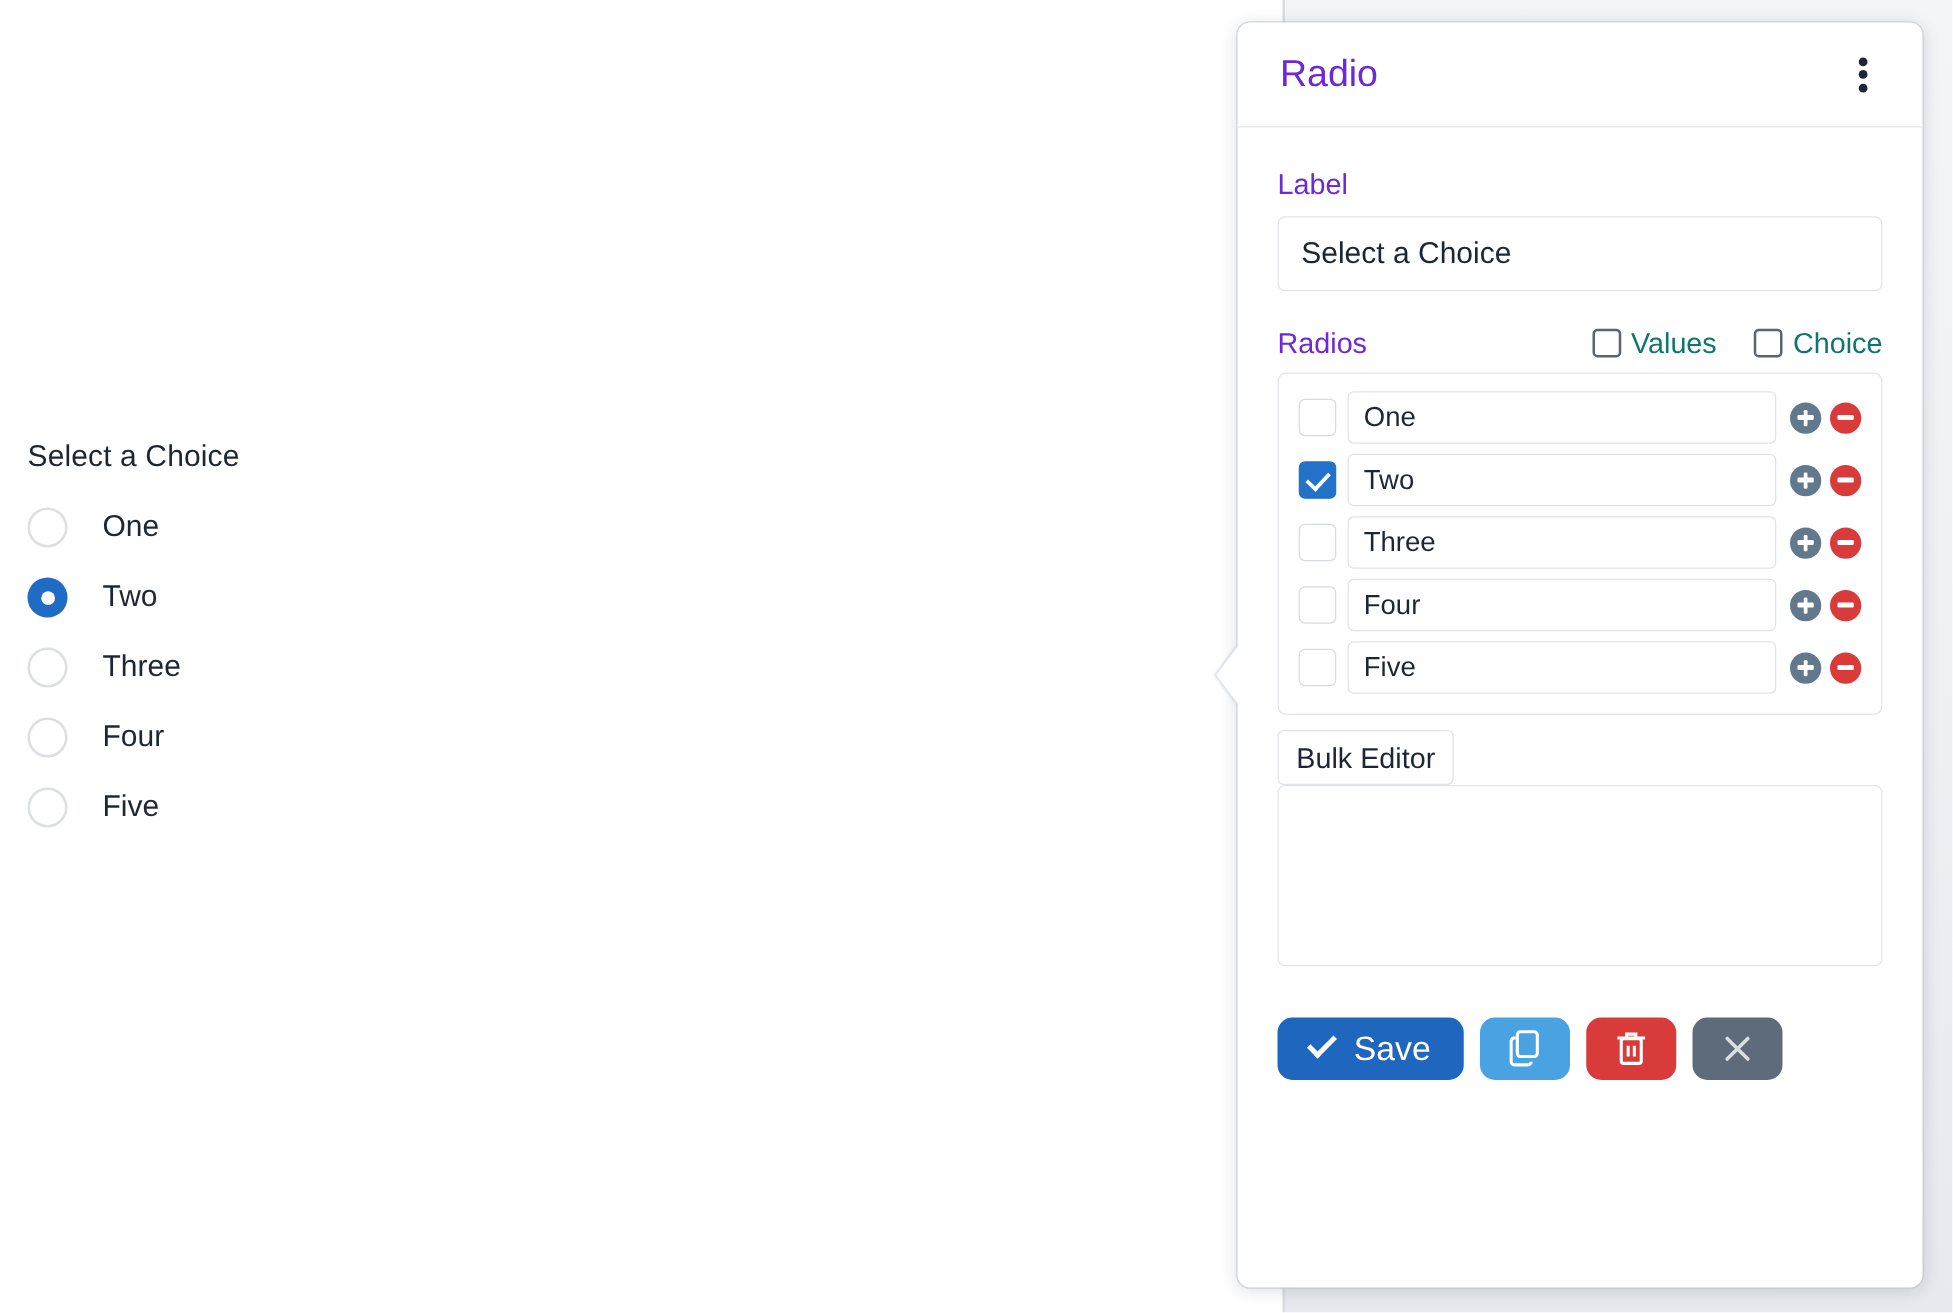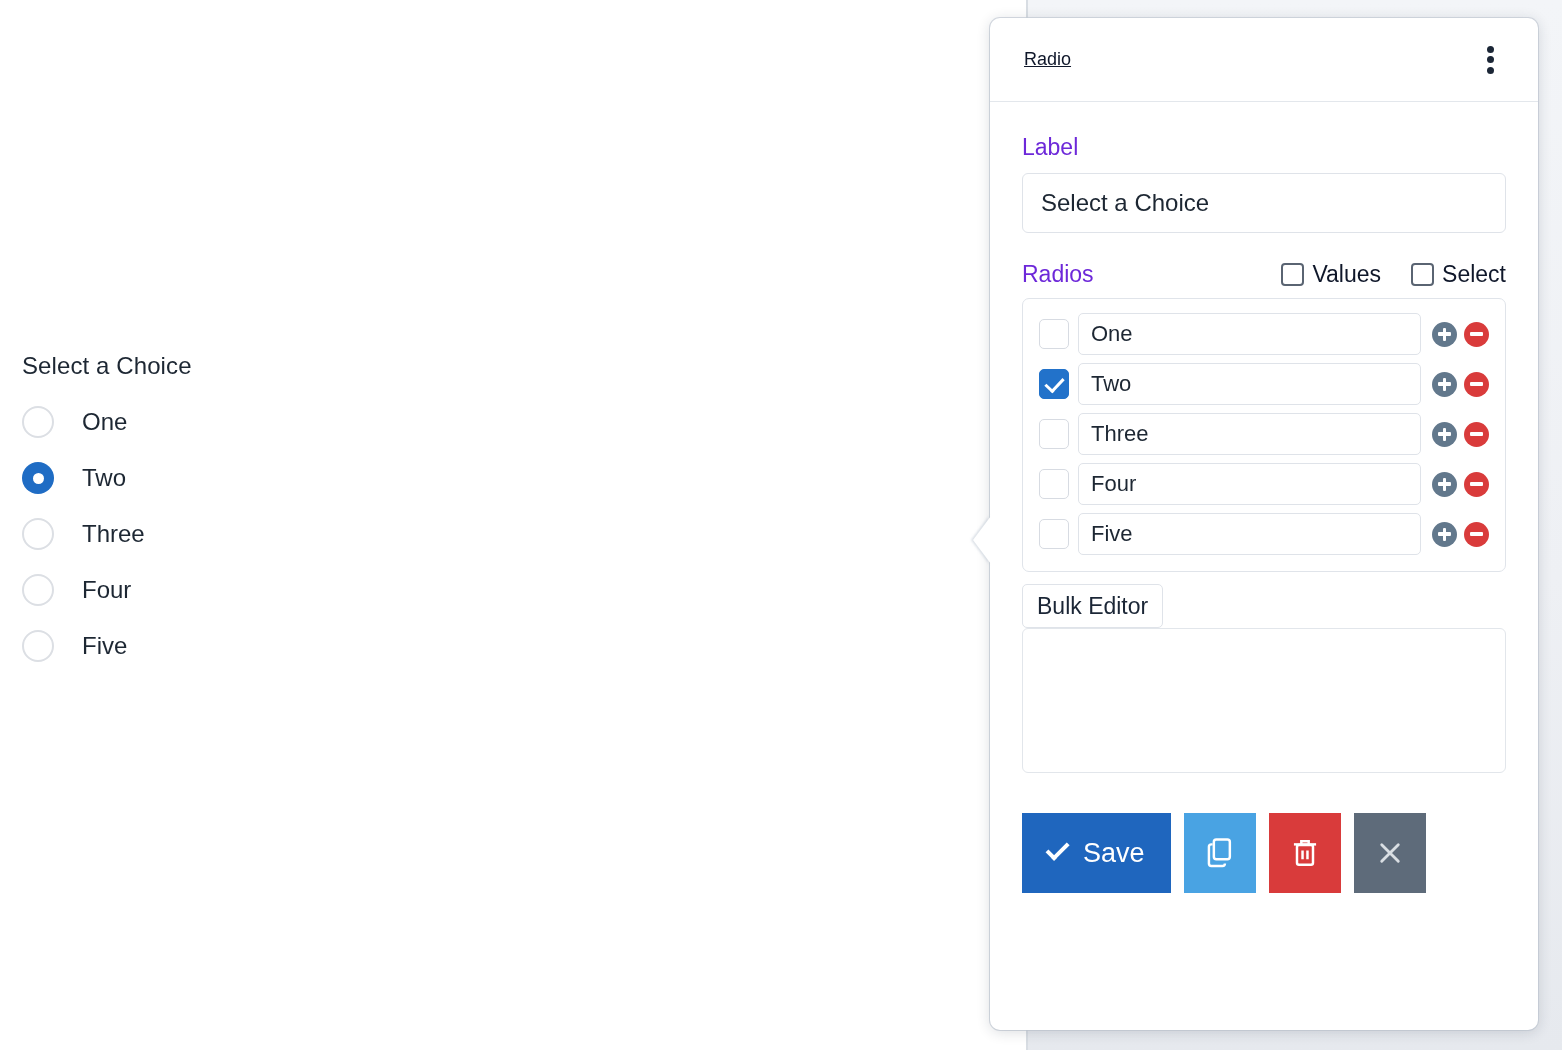--- a/index.html
+++ b/index.html
@@ -85,25 +85,24 @@
     filter: drop-shadow(-2px 0 1px rgba(190,198,210,.55));
   }
   .panel-header {
     height: 84px;
     border-bottom: 1px solid #e3e7ec;
     display: flex;
     align-items: center;
     padding: 0 34px 0 34px;
   }
   .panel-title {
-    font-size: 18px;
-    color: #0f172a;
+    font-size: 30px;
+    color: #6d28d9;
     font-weight: 400;
     flex: 1 1 auto;
-    text-decoration: underline;
   }
   .kebab {
     width: 28px; height: 34px;
     display: flex; flex-direction: column;
     align-items: center; justify-content: space-between;
     padding: 3px 0;
     cursor: pointer;
   }
   .kebab span {
     display: block;
@@ -137,21 +136,21 @@
     display: flex;
     align-items: center;
     margin: 28px 0 10px 0;
     gap: 16px;
   }
   .radios-head .field-label { margin: 0; flex: 1 1 auto; }
   .cbx-opt {
     display: flex; align-items: center;
     margin-left: 14px;
     font-size: 23px;
-    color: #0f172a;
+    color: #0f766e;
     cursor: pointer;
   }
   .cbx {
     width: 23px; height: 23px;
     border: 2px solid #5a6472;
     border-radius: 4px;
     background: #fff;
     margin-right: 8px;
     flex: 0 0 auto;
   }
@@ -262,22 +261,22 @@
   }
 
   .footer {
     display: flex;
     align-items: center;
     margin-top: 36px;
     gap: 13px;
   }
   .btn {
     border: none;
-    border-radius: 0;
-    height: 80px;
+    border-radius: 12px;
+    height: 50px;
     cursor: pointer;
     display: flex;
     align-items: center;
     justify-content: center;
     font-family: "Liberation Sans", sans-serif;
   }
   .btn-save {
     background: #1f66be;
     color: #fff;
     font-size: 27px;
@@ -351,21 +350,21 @@
       <div class="radios-head">
         <div class="field-label">Radios</div>
 
         <label class="cbx-opt">
           <span class="cbx"></span>
           <span>Values</span>
         </label>
 
         <label class="cbx-opt">
           <span class="cbx"></span>
-          <span>Select</span>
+          <span>Choice</span>
         </label>
       </div>
 
       <div class="radios-box">
 
         <div class="opt-row">
           <span class="opt-cbx"></span>
           <input class="opt-input" value="One" style="">
           <span class="circ-btn circ-add"></span>
           <span class="circ-btn circ-rem"></span>

